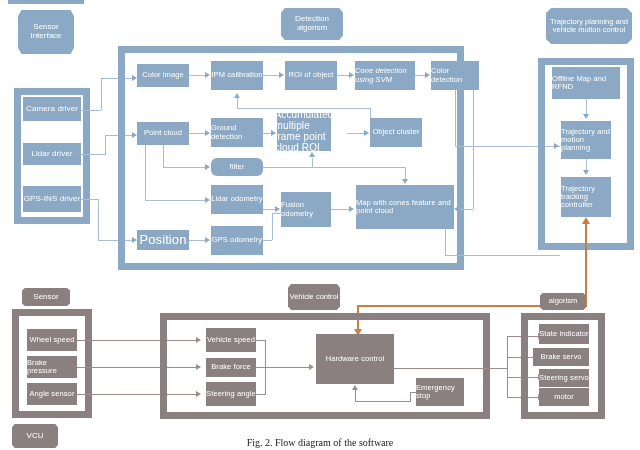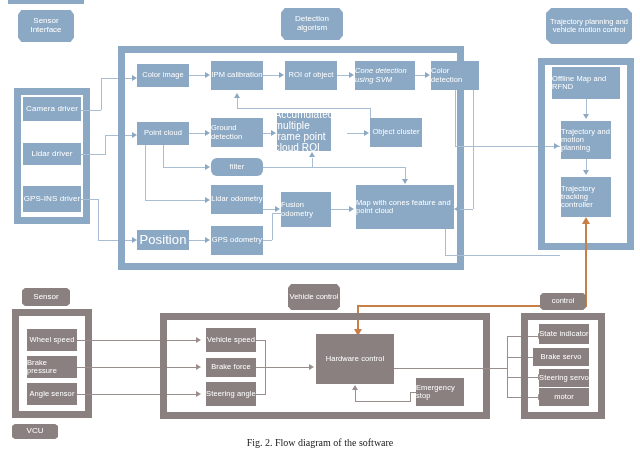--- a/index.html
+++ b/index.html
@@ -52,21 +52,21 @@
            text-align:center;white-space:nowrap;}
   .topstub{position:absolute;background:#8BA9C4;}
 </style>
 </head>
 <body>
 
 <div id="stage">
 
   <div class="topstub" style="left:8px;top:-6px;width:76px;height:10px;"></div>
 
-  <div class="tag blue" style="left:18px;top:10px;width:56px;height:32px;font-size:8px;">Sensor Interface</div>
+  <div class="tag blue" style="left:18px;top:10px;width:56px;height:44px;font-size:8px;">Sensor Interface</div>
 
   <div class="frame blue-f" style="left:14px;top:88px;width:76px;height:136px;"></div>
 
   <div class="box blue" style="left:23px;top:97px;width:58px;height:24px;font-size:8px;">Camera driver</div>
   <div class="box blue" style="left:23px;top:143px;width:58px;height:22px;font-size:8px;">Lidar driver</div>
   <div class="box blue" style="left:23px;top:186px;width:58px;height:26px;font-size:8px;">GPS-INS driver</div>
 
   <div class="ln h" style="left:81px;top:110px;width:20px;"></div>
   <div class="ln v" style="left:101px;top:78px;height:32px;"></div>
   <div class="ln h" style="left:101px;top:78px;width:33px;"></div>
@@ -181,21 +181,21 @@
   <div class="ar or-u" style="left:581.5px;top:217px;"></div>
 
   <div class="tag brown" style="left:22px;top:288px;width:48px;height:18px;font-size:8px;">Sensor</div>
 
   <div class="frame brown-f" style="left:12px;top:309px;width:80px;height:109px;"></div>
 
   <div class="box brown" style="left:27px;top:329px;width:50px;height:22px;font-size:7.5px;">Wheel speed</div>
   <div class="box brown" style="left:27px;top:356px;width:50px;height:22px;font-size:7.5px;">Brake pressure</div>
   <div class="box brown" style="left:27px;top:383px;width:50px;height:22px;font-size:7.5px;">Angle sensor</div>
 
-  <div class="tag brown" style="left:12px;top:424px;width:46px;height:15px;font-size:8px;">VCU</div>
+  <div class="tag brown" style="left:12px;top:424px;width:46px;height:24px;font-size:8px;">VCU</div>
 
   <div class="ln h br" style="left:77px;top:340px;width:121px;"></div>
   <div class="ar r br-r" style="left:196px;top:336.5px;"></div>
   <div class="ln h br" style="left:77px;top:367px;width:121px;"></div>
   <div class="ar r br-r" style="left:196px;top:363.5px;"></div>
   <div class="ln h br" style="left:77px;top:394px;width:121px;"></div>
   <div class="ar r br-r" style="left:196px;top:390.5px;"></div>
 
   <div class="tag brown" style="left:288px;top:284px;width:52px;height:26px;font-size:7.5px;">Vehicle control</div>
 
@@ -223,21 +223,21 @@
   <div class="ln v br" style="left:507px;top:336px;height:61px;"></div>
   <div class="ln h br" style="left:507px;top:336px;width:33px;"></div>
   <div class="ar r br-r" style="left:538px;top:332.5px;"></div>
   <div class="ln h br" style="left:507px;top:357px;width:33px;"></div>
   <div class="ar r br-r" style="left:538px;top:353.5px;"></div>
   <div class="ln h br" style="left:507px;top:377px;width:33px;"></div>
   <div class="ar r br-r" style="left:538px;top:373.5px;"></div>
   <div class="ln h br" style="left:507px;top:397px;width:33px;"></div>
   <div class="ar r br-r" style="left:538px;top:393.5px;"></div>
 
-  <div class="tag brown" style="left:540px;top:293px;width:46px;height:17px;font-size:7.5px;">control</div>
+  <div class="tag brown" style="left:540px;top:293px;width:46px;height:17px;font-size:7.5px;">algorism</div>
 
   <div class="frame brown-f" style="left:521px;top:313px;width:84px;height:106px;"></div>
 
   <div class="box brown" style="left:539px;top:324px;width:50px;height:20px;font-size:7.5px;">State indicator</div>
   <div class="box brown" style="left:533px;top:348px;width:56px;height:18px;font-size:7.5px;">Brake servo</div>
   <div class="box brown" style="left:539px;top:369px;width:50px;height:18px;font-size:7.5px;">Steering servo</div>
   <div class="box brown" style="left:539px;top:388px;width:50px;height:18px;font-size:7.5px;">motor</div>
 
   <div class="caption" style="left:0;top:437px;width:640px;font-size:10px;">Fig. 2.  Flow diagram of the software</div>
 

